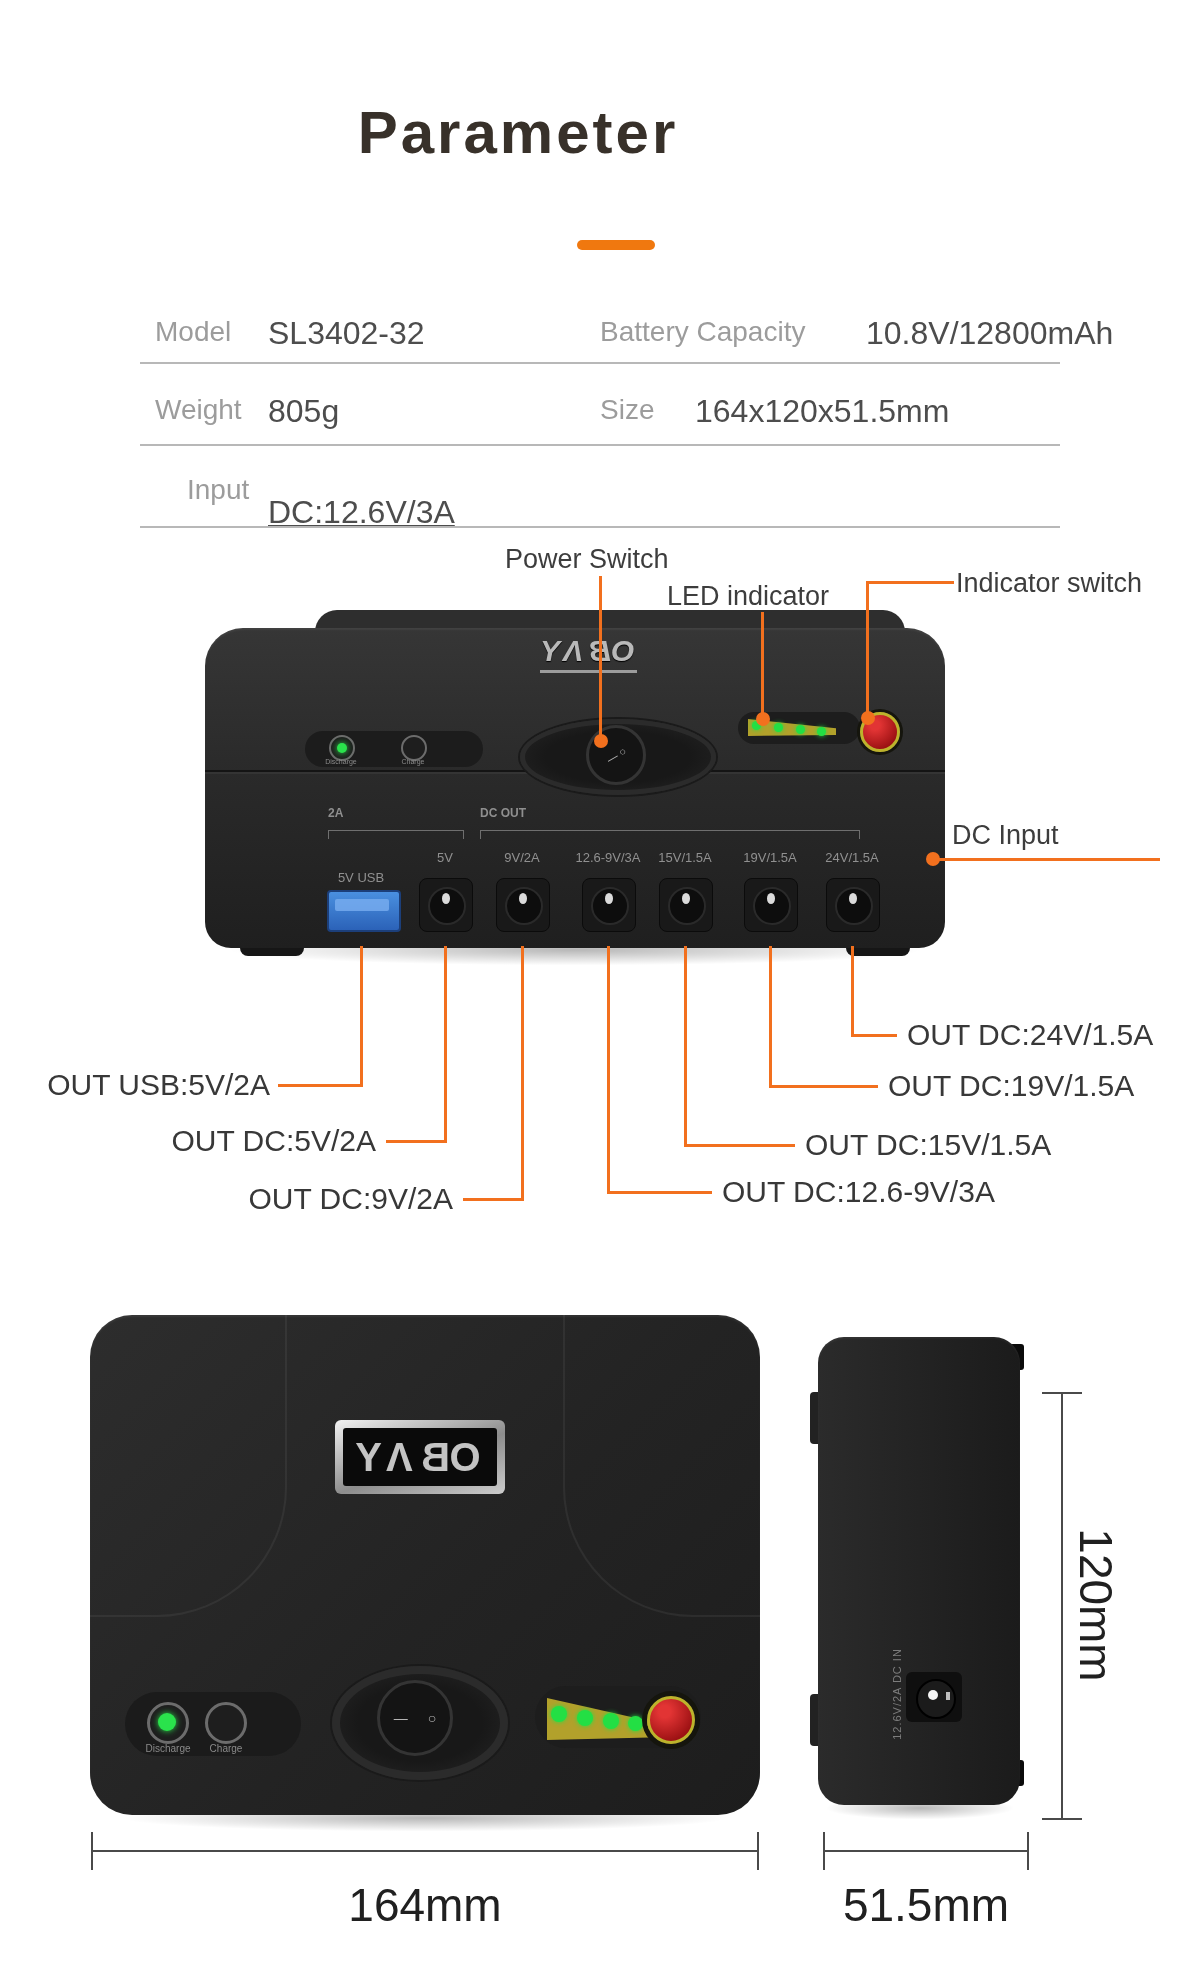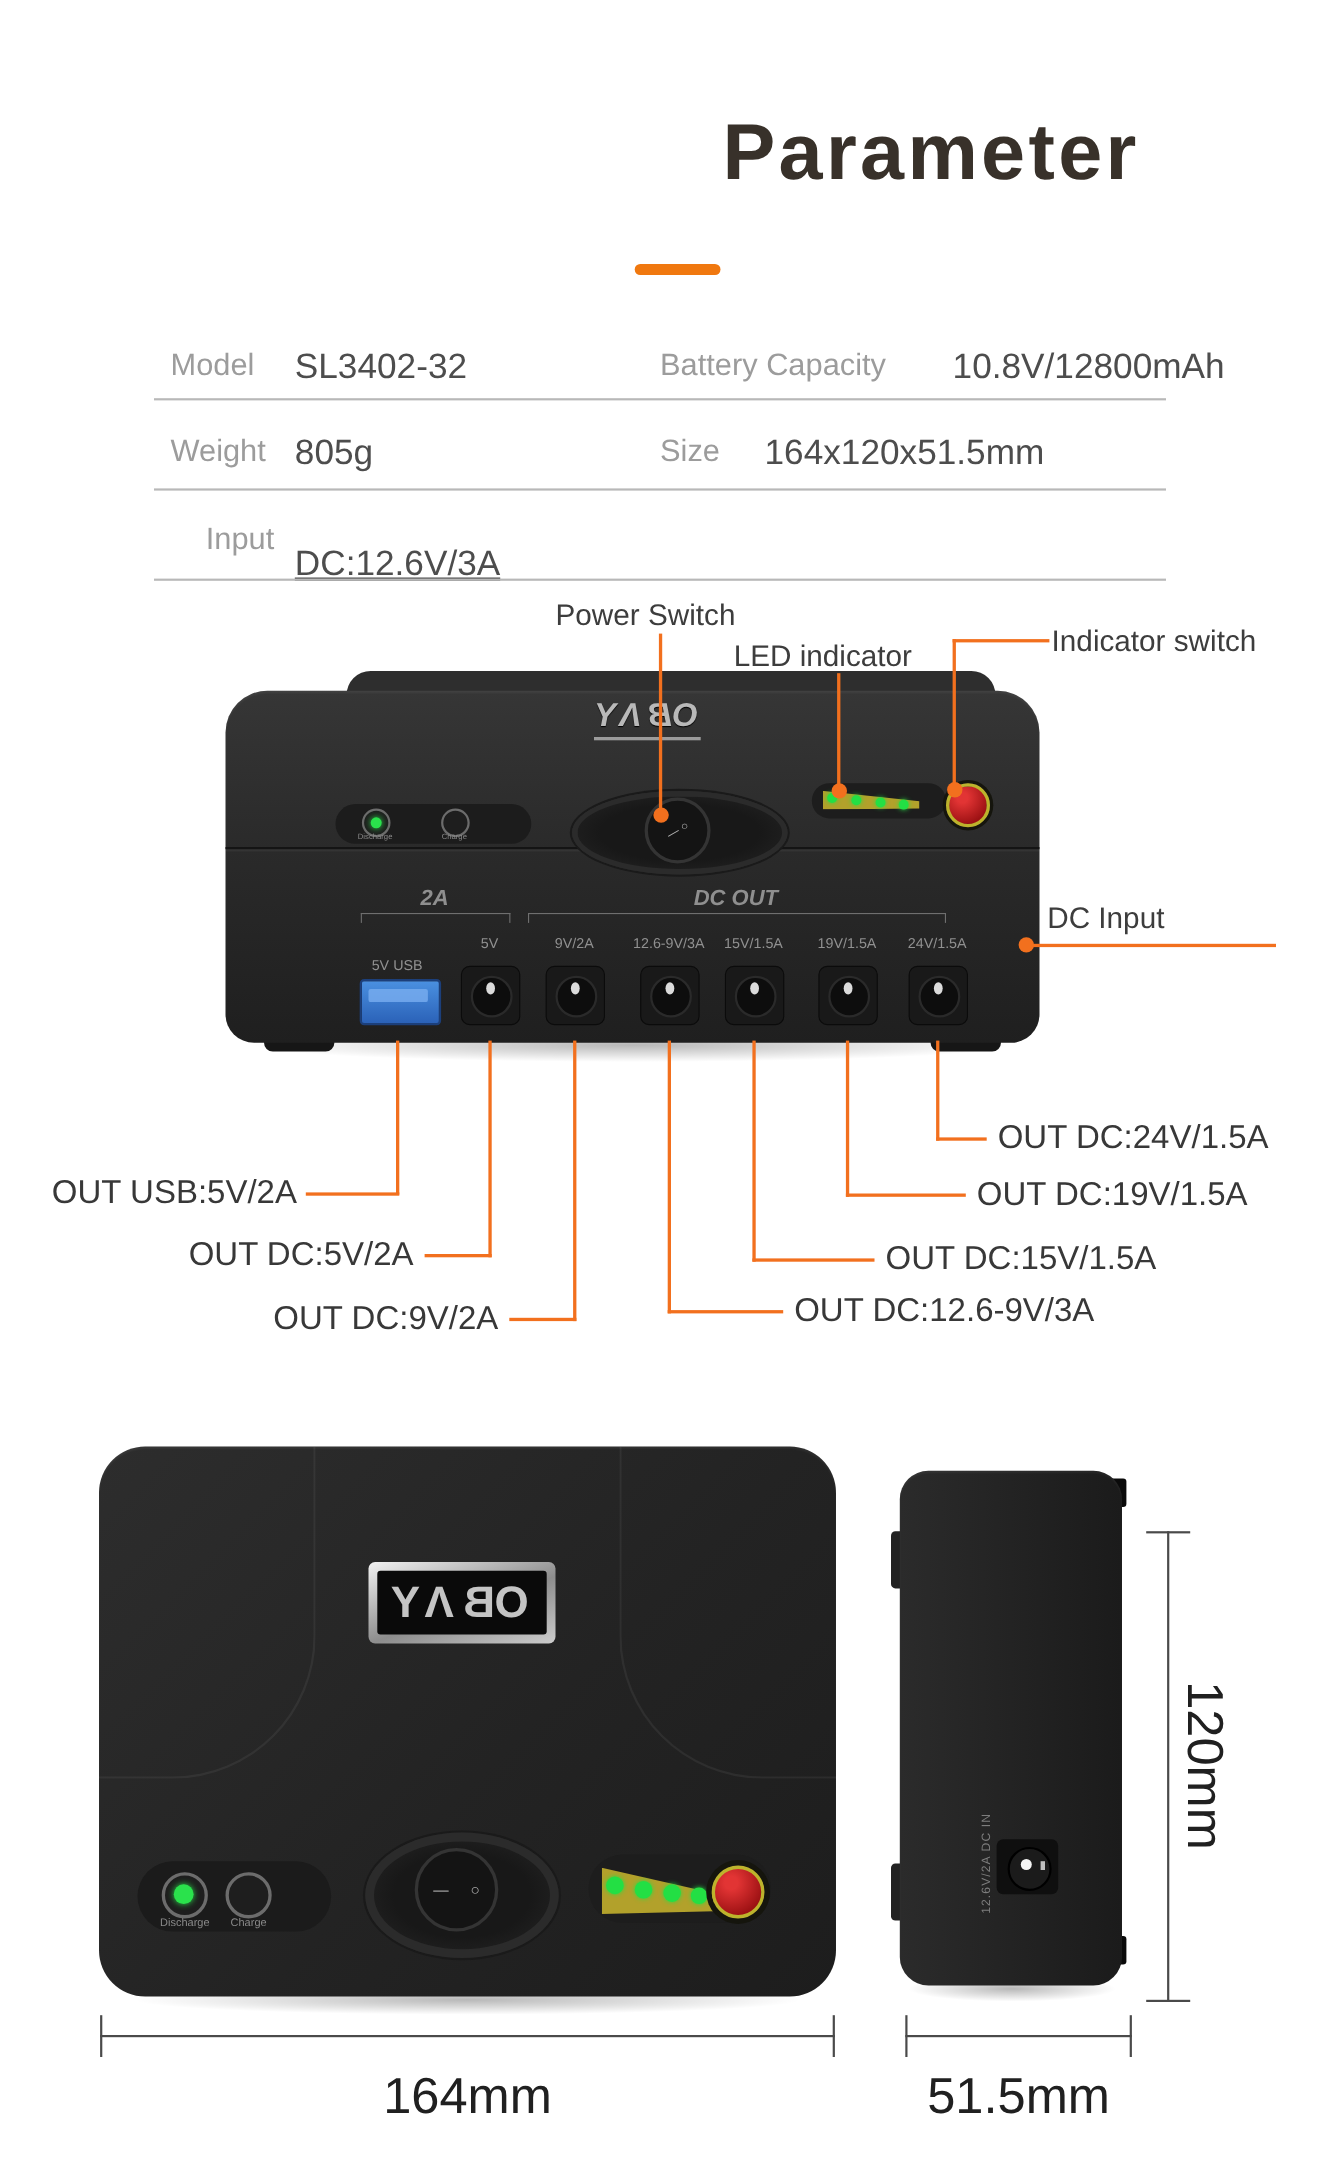--- a/index.html
+++ b/index.html
@@ -1,19 +1,19 @@
 <!DOCTYPE html>
 <html><head>
 <meta charset="utf-8">
 <style>
   html,body{margin:0;padding:0;background:#fff;}
   .page{position:relative;width:1200px;height:1980px;background:#fff;overflow:hidden;
         font-family:"Liberation Sans",sans-serif;}
   .a{position:absolute;}
-  .title{width:1036px;text-align:right;font-size:72px;font-weight:800;color:#38312a;
+  .title{width:1036px;text-align:center;font-size:60px;font-weight:800;color:#38312a;
          letter-spacing:3px;}
   .dash{background:#f0780f;border-radius:6px;}
   .spec-label{font-size:28px;color:#9c9c9c;white-space:nowrap;}
   .spec-value{font-size:32px;color:#4d4d4d;white-space:nowrap;}
   .spec-div{background:#b8b8b8;height:2px;}
   .callout{font-size:27px;color:#3d3d3d;white-space:nowrap;}
   .oline{background:#f2701e;}
   .odot{width:14px;height:14px;border-radius:50%;background:#f2701e;}
   .out-label{font-size:30px;color:#383838;white-space:nowrap;}
   
@@ -32,21 +32,21 @@
   .oval{border-radius:50%;background:radial-gradient(ellipse at center,#181818 55%,#262626 100%);
         border:5px solid #2b2b2b;box-shadow:0 0 0 2px #1a1a1a;}
   .rocker{border-radius:50%;background:#141414;border:3px solid #343434;display:flex;
           align-items:center;justify-content:center;color:#b5b5b5;}
   .led-recess{background:#1d1d1d;border-radius:18px;}
   .wedge{background:#b2a12b;clip-path:polygon(0 0,100% 55%,100% 94%,0 100%);}
   .led-dot{border-radius:50%;background:#23df44;box-shadow:0 0 5px #23df44;}
   .red-btn{border-radius:50%;background:radial-gradient(circle at 35% 30%,#e23434 15%,#9c1113 75%);
            border:3px solid #bdb32c;box-shadow:0 0 0 5px #15150d;}
   .frt-lbl{font-size:13px;color:#909090;text-align:center;white-space:nowrap;}
-  .grp-lbl{font-size:20px;font-weight:bold;color:#8f8f8f;text-align:center;font-style:italic;}
+  .grp-lbl{font-size:12px;font-weight:bold;color:#8f8f8f;text-align:left;}
   .bracket{border:1.5px solid #6f6f6f;border-bottom:none;height:8px;}
   .dcport{background:#191919;border-radius:8px;border:1px solid #0b0b0b;}
   .barrel{position:absolute;left:8px;top:8px;width:34px;height:34px;border-radius:50%;
           background:#0d0d0d;border:2px solid #2a2a2a;}
   .pin{position:absolute;left:12px;top:4px;width:8px;height:11px;border-radius:50%;
        background:#f2f2f2;opacity:.9;}
   .usb{background:linear-gradient(180deg,#4a90e0,#2b62b8);border:2px solid #1c3f7a;border-radius:4px;}
   .usb-tongue{position:absolute;left:6px;top:7px;width:54px;height:12px;background:#79aef0;
               border-radius:2px;opacity:.8;}
   .shadow{background:radial-gradient(ellipse at center,rgba(0,0,0,.28),rgba(0,0,0,0) 68%);}

